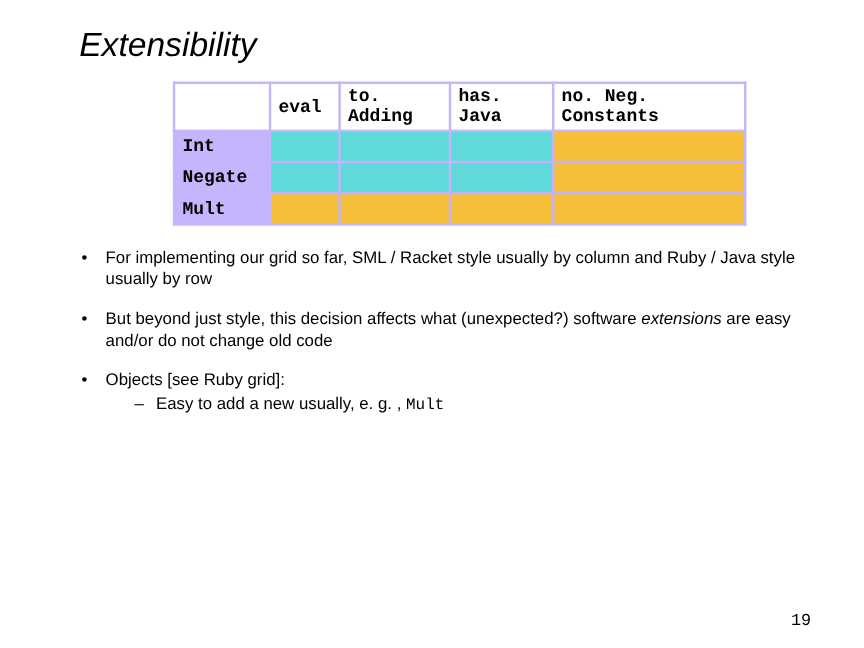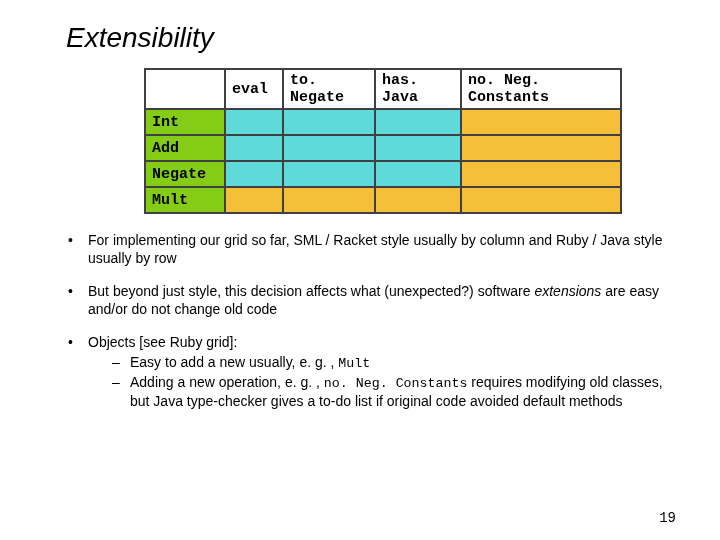--- a/index.html
+++ b/index.html
@@ -24,38 +24,38 @@
     font-size: 28px;
     padding-left: 4px;
     margin-bottom: 14px;
   }
   table.grid {
     border-collapse: collapse;
     margin-left: 82px;
     margin-bottom: 18px;
   }
   table.grid td {
-    border: 2px solid #404040;
+    border: 2px solid #c4b5fd;
     height: 26px;
     font-family: "Courier New", Courier, monospace;
     font-weight: bold;
     font-size: 15px;
     padding: 2px 6px;
     text-align: left;
     vertical-align: middle;
     box-sizing: border-box;
   }
   .w-rowhdr { width: 80px; }
   .w-c1 { width: 58px; }
   .w-c2 { width: 92px; }
   .w-c3 { width: 86px; }
   .w-c4 { width: 160px; }
   .corner { background: #ffffff; }
   .colhdr { background: #ffffff; }
-  .rowhdr { background: #84cc16; }
+  .rowhdr { background: #c4b5fd; }
   .cyan   { background: #5fd9d9; }
   .orange { background: #f6bf3a; }
   ul.bullets {
     list-style: none;
     padding: 0;
     margin: 0 0 0 6px;
     font-size: 14px;
     line-height: 1.25;
   }
   ul.bullets > li {
@@ -101,33 +101,26 @@
 <body>
 
 <div class="slide">
   <div class="title">Extensibility</div>
 
   <table class="grid">
     <tbody>
         <tr>
       <td class="corner w-rowhdr"></td>
       <td class="colhdr w-c1">eval</td>
-      <td class="colhdr w-c2">to. Negate</td>
+      <td class="colhdr w-c2">to. Adding</td>
       <td class="colhdr w-c3">has. Java</td>
       <td class="colhdr w-c4">no. Neg. Constants</td>
     </tr>
     <tr>
       <td class="rowhdr">Int</td>
-      <td class="cyan"></td>
-      <td class="cyan"></td>
-      <td class="cyan"></td>
-      <td class="orange"></td>
-    </tr>
-    <tr>
-      <td class="rowhdr">Add</td>
       <td class="cyan"></td>
       <td class="cyan"></td>
       <td class="cyan"></td>
       <td class="orange"></td>
     </tr>
     <tr>
       <td class="rowhdr">Negate</td>
       <td class="cyan"></td>
       <td class="cyan"></td>
       <td class="cyan"></td>
@@ -149,21 +142,18 @@
     </li>
     <li>
       <span>But beyond just style, this decision affects what (unexpected?) software </span><i>extensions</i><span> are easy and/or do not change old code</span>
     </li>
     <li>
       <span>Objects [see Ruby grid]:</span>
       <ul class="sub">
         <li>
           <span>Easy to add a new usually, e. g. , </span><span class="mono">Mult</span>
         </li>
-        <li>
-          <span>Adding a new operation, e. g. , </span><span class="mono">no. Neg. Constants</span><span> requires modifying old classes, but Java type-checker gives a to-do list if original code avoided default methods</span>
-        </li>
       </ul>
     </li>
   </ul>
 
   <div class="pagenum">19</div>
 </div>
 
 </body></html>

